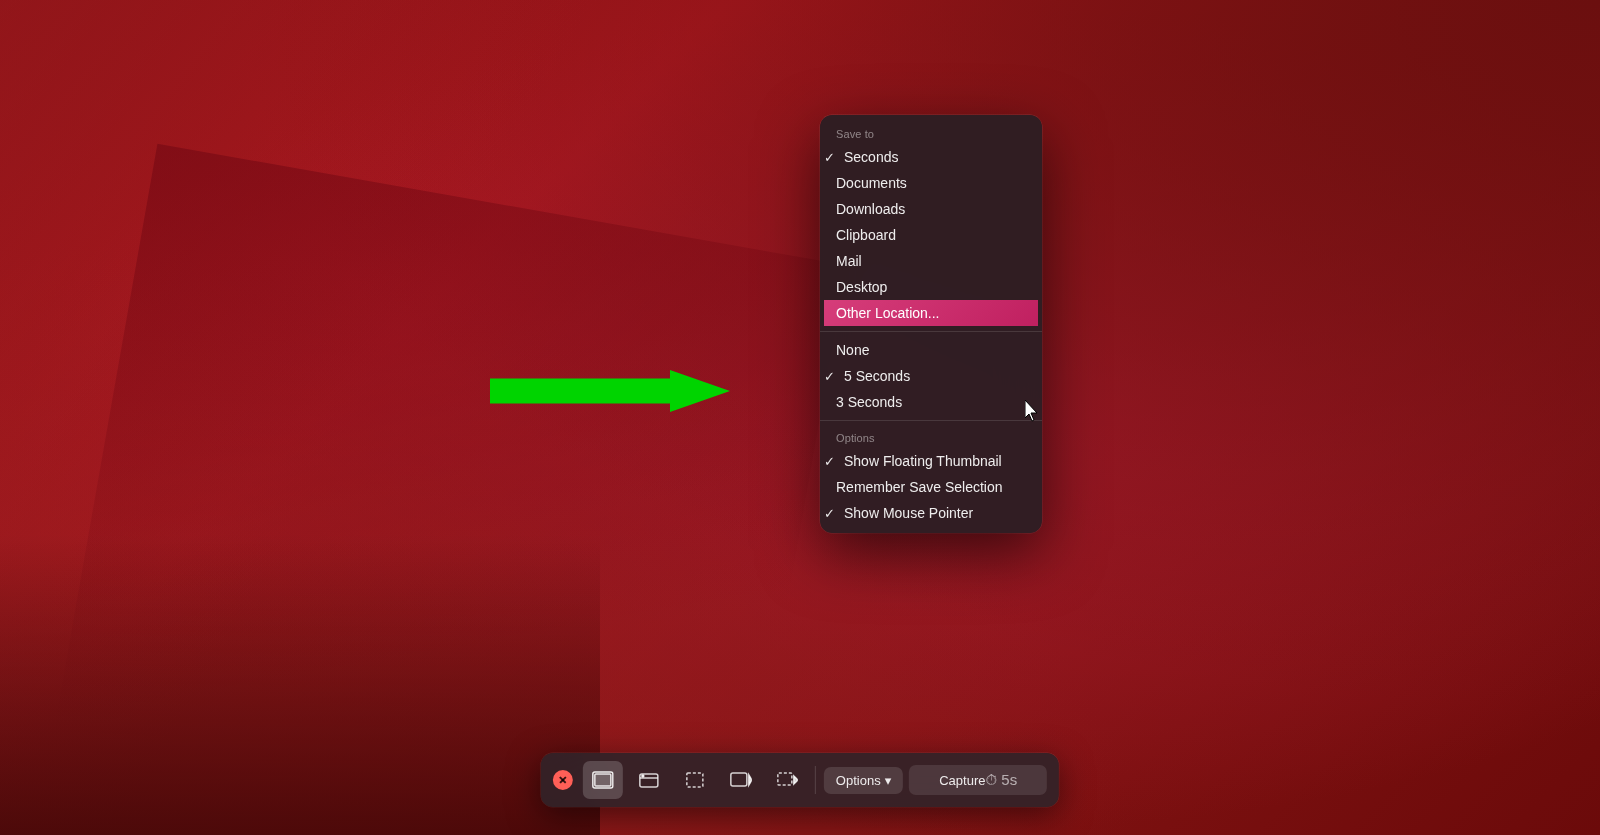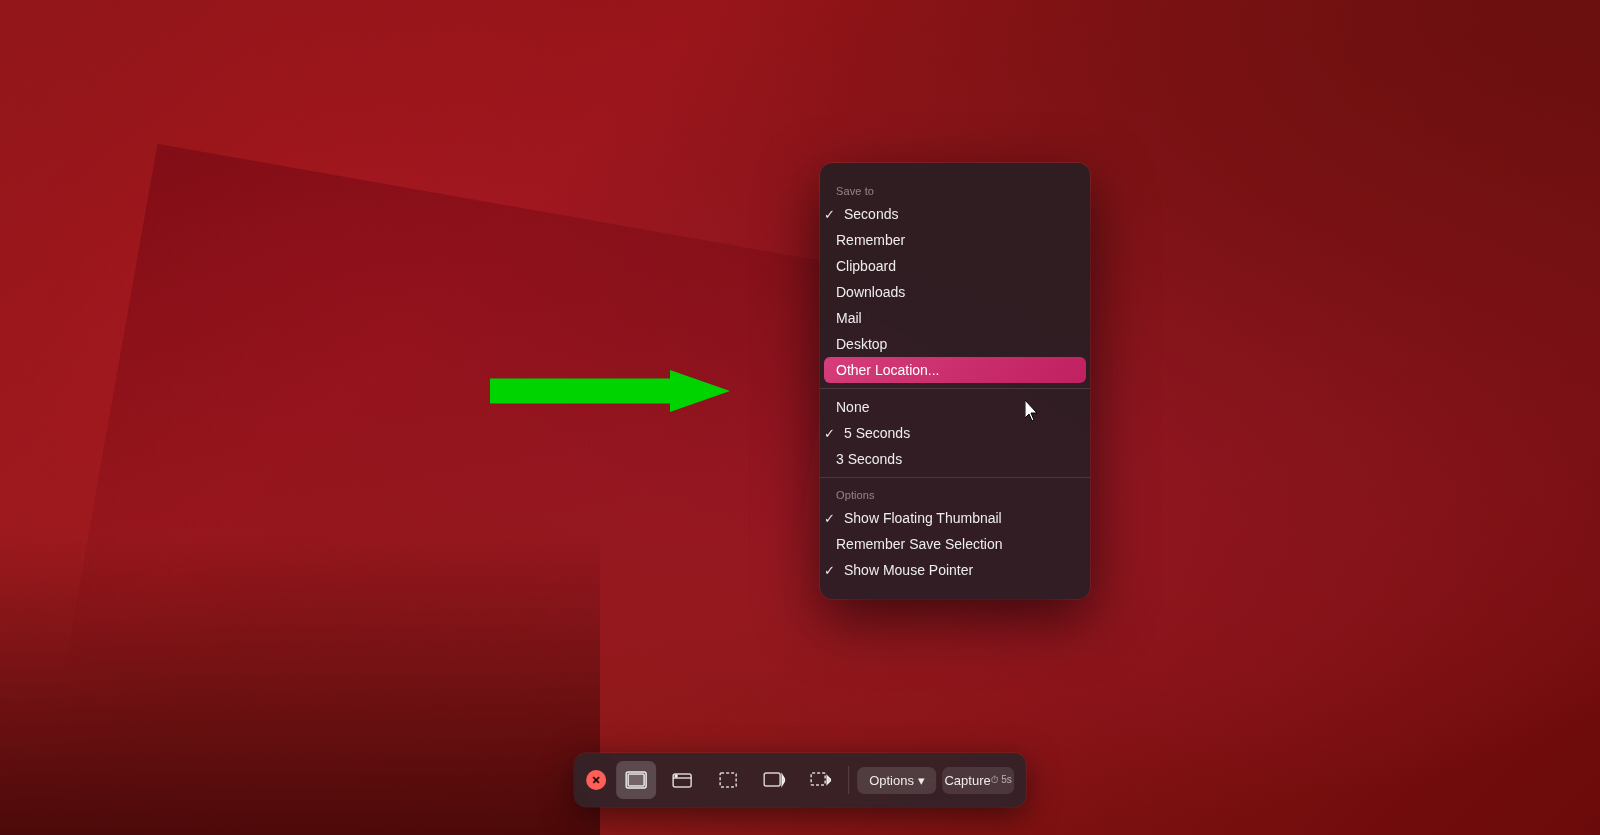--- a/index.html
+++ b/index.html
@@ -66,27 +66,26 @@
       height: 42px;
       background: #00d400;
       clip-path: polygon(0 20%, 75% 20%, 75% 0%, 100% 50%, 75% 100%, 75% 80%, 0 80%);
     }
 
     
     .dropdown-menu {
       position: absolute;
       top: 115px;
       left: 820px;
-      width: 270px;
+      width: 222px;
       background: rgba(45, 30, 35, 0.97);
       border-radius: 12px;
       box-shadow: 0 20px 60px rgba(0,0,0,0.6), 0 0 0 0.5px rgba(255,255,255,0.15);
-      padding: 16px 0;
+      padding: 7px 0;
       backdrop-filter: blur(20px);
-      margin-top: 48px;
     }
 
     .menu-section-label {
       padding: 6px 16px 4px 16px;
       font-size: 11px;
       color: rgba(255,255,255,0.45);
       font-weight: 400;
       letter-spacing: 0.01em;
     }
 
@@ -96,21 +95,21 @@
       padding: 5px 16px 5px 16px;
       font-size: 14px;
       color: rgba(255,255,255,0.92);
       cursor: pointer;
       position: relative;
       min-height: 26px;
     }
 
     .menu-item.highlighted {
       background: linear-gradient(135deg, #d63d7a, #c02060);
-      border-radius: 6px;
+      border-radius: 0;
       margin: 0 4px;
       padding: 5px 12px 5px 12px;
       color: #fff;
     }
 
     .menu-item .checkmark {
       position: absolute;
       left: 4px;
       font-size: 13px;
       color: rgba(255,255,255,0.9);
@@ -215,32 +214,32 @@
       cursor: pointer;
       color: rgba(255,255,255,0.9);
       font-size: 13px;
       font-weight: 500;
       border: none;
     }
 
     .capture-btn {
       display: flex;
       align-items: center;
-      padding: 6px 2px;
+      padding: 6px 30px;
       background: rgba(255,255,255,0.1);
       border-radius: 7px;
       cursor: pointer;
       color: rgba(255,255,255,0.9);
       font-size: 13px;
       font-weight: 500;
       border: none;
     }
 
     .capture-timer {
-      font-size: 10px;
+      font-size: 15px;
       color: rgba(255,255,255,0.6);
     }
   </style>
 </head>
 <body>
 
 <div class="bg"></div>
 <div class="bg-shape1"></div>
 <div class="bg-shape2"></div>
 <div class="bg-shape3"></div>
@@ -251,27 +250,27 @@
 
 <div class="dropdown-menu">
 
   <div class="menu-section-label">Save to</div>
 
   <div class="menu-item has-check">
     <span class="checkmark">✓</span>
     <span>Seconds</span>
   </div>
   <div class="menu-item">
-    <span>Remember</span>
+    <span>Documents</span>
+  </div>
+  <div class="menu-item">
+    <span>Downloads</span>
   </div>
   <div class="menu-item">
     <span>Clipboard</span>
-  </div>
-  <div class="menu-item">
-    <span>Downloads</span>
   </div>
   <div class="menu-item">
     <span>Mail</span>
   </div>
   <div class="menu-item">
     <span>Desktop</span>
   </div>
   <div class="menu-item highlighted">
     <span>Other Location...</span>
   </div>

